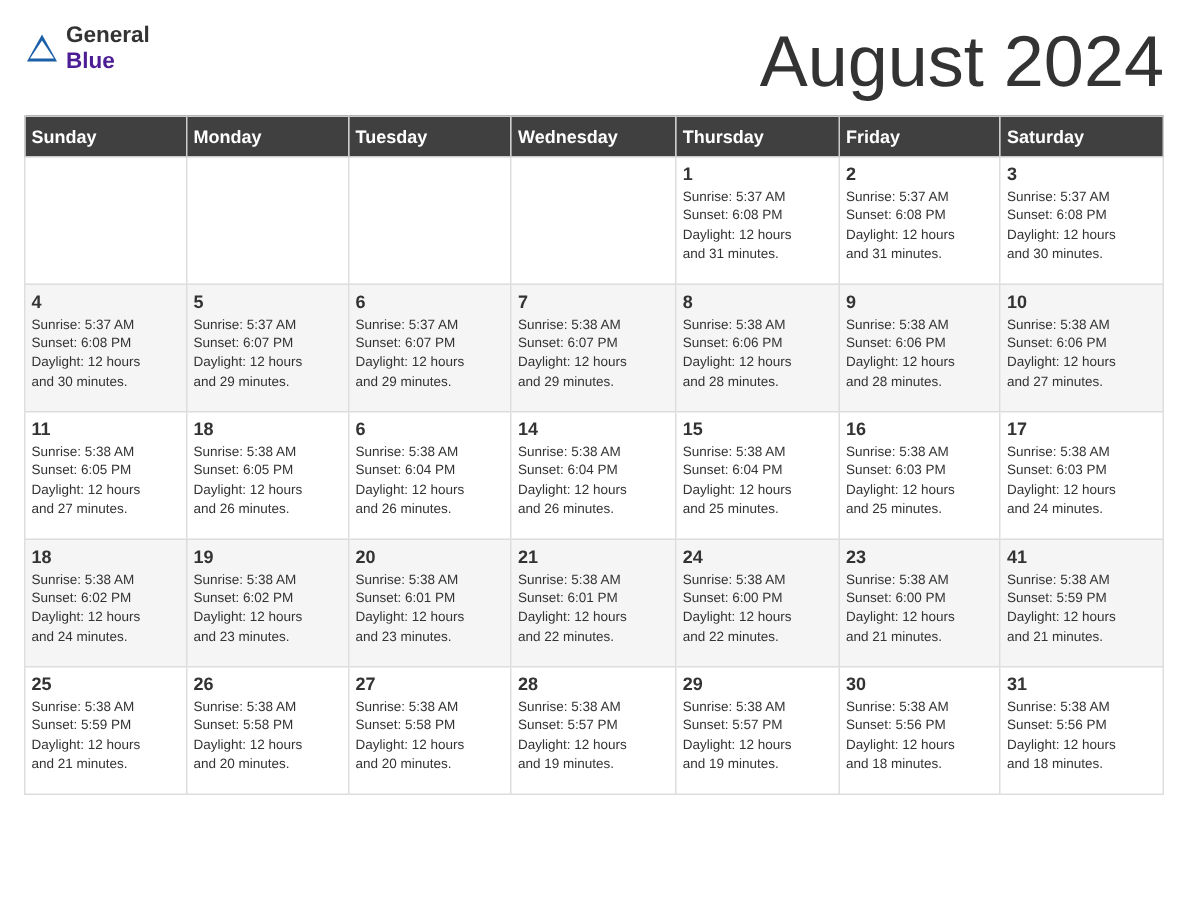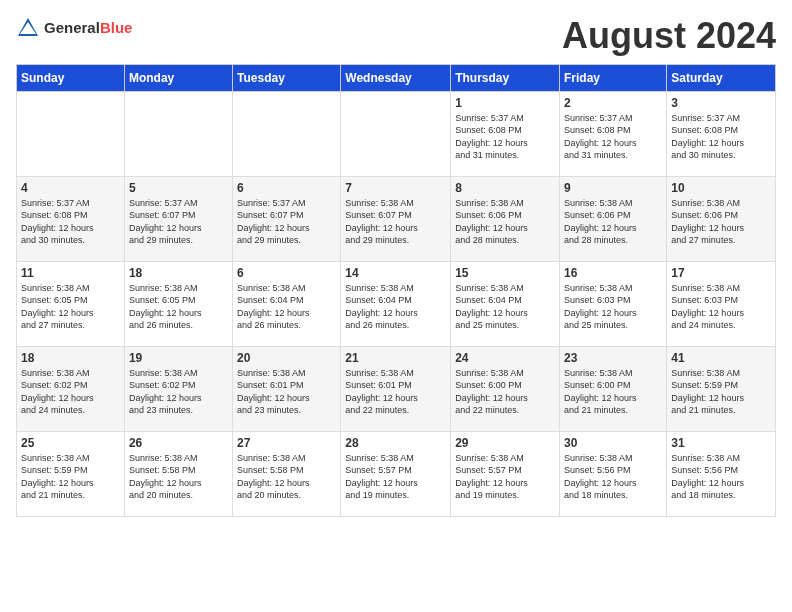--- a/index.html
+++ b/index.html
@@ -16,57 +16,57 @@
       justify-content: space-between;
       margin-bottom: 8px;
     }
     .logo {
       display: flex;
       align-items: center;
       gap: 4px;
     }
     .logo-text {
       display: flex;
-      flex-direction: row;
+      flex-direction: column;
       line-height: 1.1;
     }
     .logo-general {
       font-size: 15px;
       font-weight: bold;
       color: #333;
     }
     .logo-blue {
       font-size: 15px;
       font-weight: bold;
-      color: #ef4444;
+      color: #4c1d95;
     }
     .logo-icon {
       width: 24px;
       height: 24px;
     }
     .title-block {
       text-align: right;
     }
     .month-year {
-      font-size: 36px;
-      font-weight: bold;
+      font-size: 48px;
+      font-weight: normal;
       color: #333;
       line-height: 1.1;
     }
     .location {
       font-size: 14px;
       color: #333;
     }
     table {
       width: 100%;
       border-collapse: collapse;
       font-size: 10px;
     }
     thead tr {
-      background-color: #1d4ed8;
+      background-color: #404040;
       color: #fff;
       border-radius: 10px;
     }
     thead th {
       padding: 6px 4px;
       text-align: left;
       font-size: 12px;
       font-weight: bold;
       border: 1px solid #ccc;
     }

